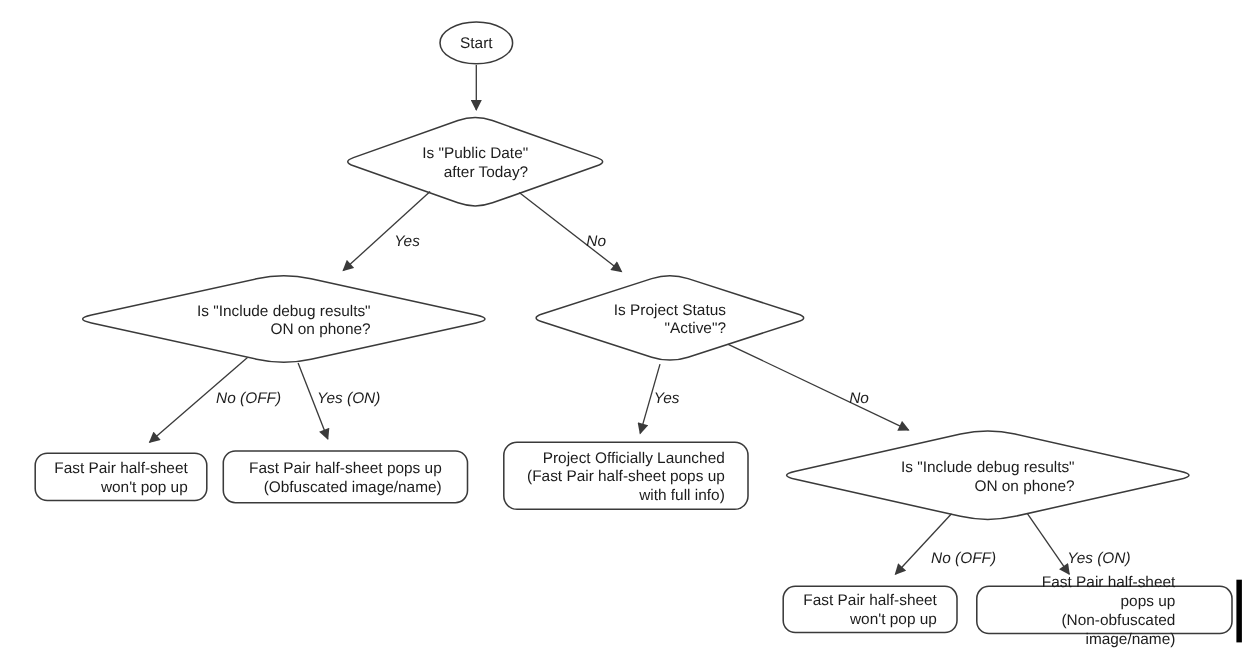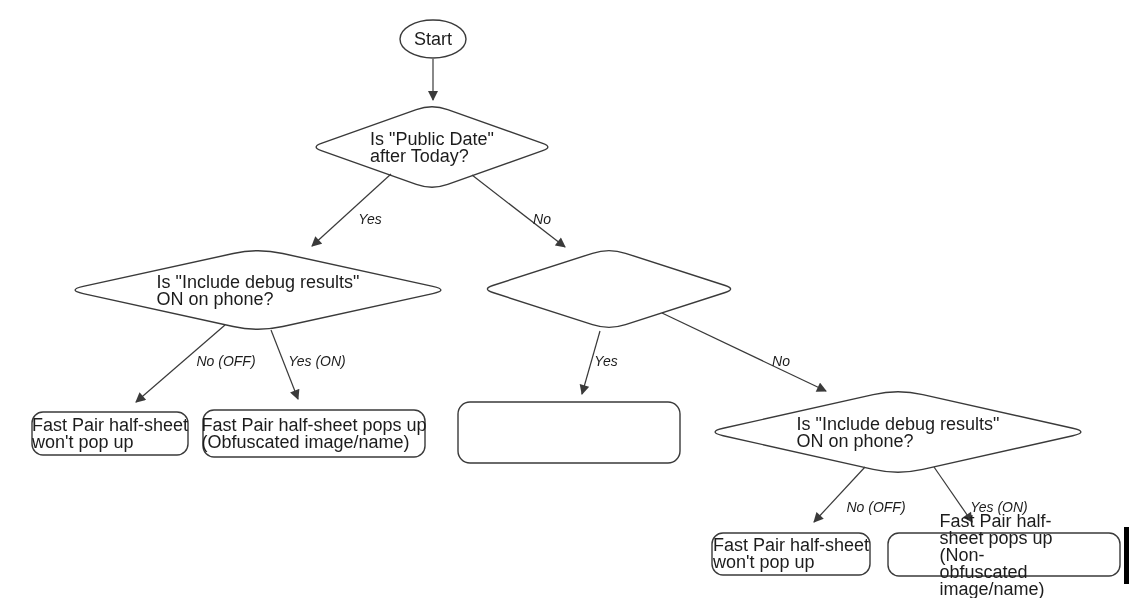--- a/index.html
+++ b/index.html
@@ -21,22 +21,22 @@
     fill: none;
     stroke: var(--stroke, #3a3a3a);
     stroke-width: 1.2;
   }
   svg .arrowhead { fill: var(--stroke, #3a3a3a); }
   svg .caret { fill: var(--caret, #000000); stroke: none; }
   .lbl {
     position: absolute;
     transform: translate(-50%, -50%);
     white-space: pre-line;
-    text-align: left;
-    font-size: 18px;
+    text-align: right;
+    font-size: 14px;
     line-height: 17px;
     color: var(--text, #1c1c1c);
   }
   .edge-lbl {
     position: absolute;
     transform: translate(-50%, -50%);
     white-space: nowrap;
     font-size: 14px;
     line-height: 16px;
     color: var(--text, #1c1c1c);
@@ -77,26 +77,31 @@
     <line class="connector" x1="934" y1="467" x2="972" y2="522" marker-end="url(#arw)"></line>
 
     <rect class="caret" x="1124" y="527" width="5" height="57"></rect>
   </svg>
 
   <div class="lbl" style="left:433px; top:39px;">Start</div>
   <div class="lbl" style="left:432px; top:148px;">Is "Public Date"
 after Today?</div>
   <div class="lbl" style="left:258px; top:291px;">Is "Include debug results"
 ON on phone?</div>
+  <div class="lbl" style="left:609px; top:290px;">Is Project Status
+"Active"?</div>
   <div class="lbl" style="left:898px; top:433px;">Is "Include debug results"
 ON on phone?</div>
   <div class="lbl" style="left:110px; top:434px;">Fast Pair half-sheet
 won't pop up</div>
   <div class="lbl" style="left:314px; top:434px;">Fast Pair half-sheet pops up
 (Obfuscated image/name)</div>
+  <div class="lbl" style="left:569px; top:433px;">Project Officially Launched
+(Fast Pair half-sheet pops up
+with full info)</div>
   <div class="lbl" style="left:791px; top:554px;">Fast Pair half-sheet
 won't pop up</div>
   <div class="lbl" style="left:1004px; top:555px;">Fast Pair half-sheet pops up
 (Non-obfuscated image/name)</div>
 
   <div class="edge-lbl" style="left:370px; top:219px;">Yes</div>
   <div class="edge-lbl" style="left:542px; top:219px;">No</div>
   <div class="edge-lbl" style="left:226px; top:361px;">No (OFF)</div>
   <div class="edge-lbl" style="left:317px; top:361px;">Yes (ON)</div>
   <div class="edge-lbl" style="left:606px; top:361px;">Yes</div>

